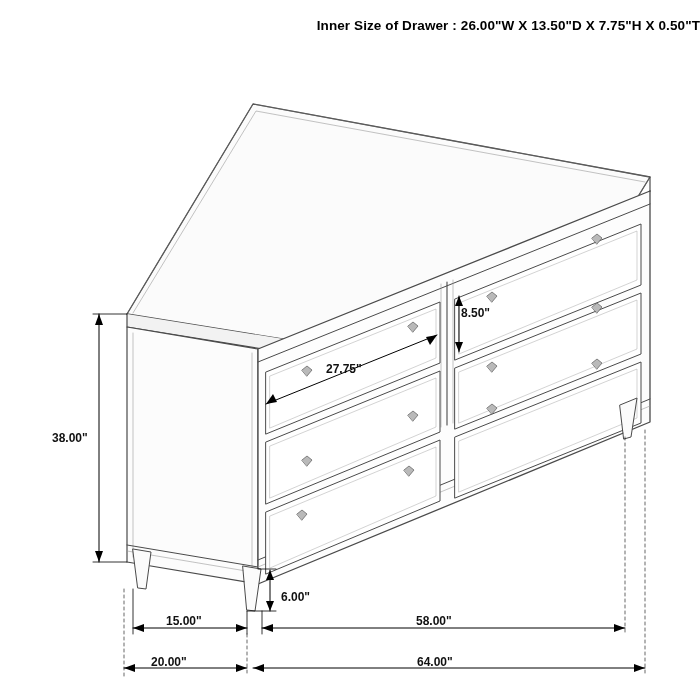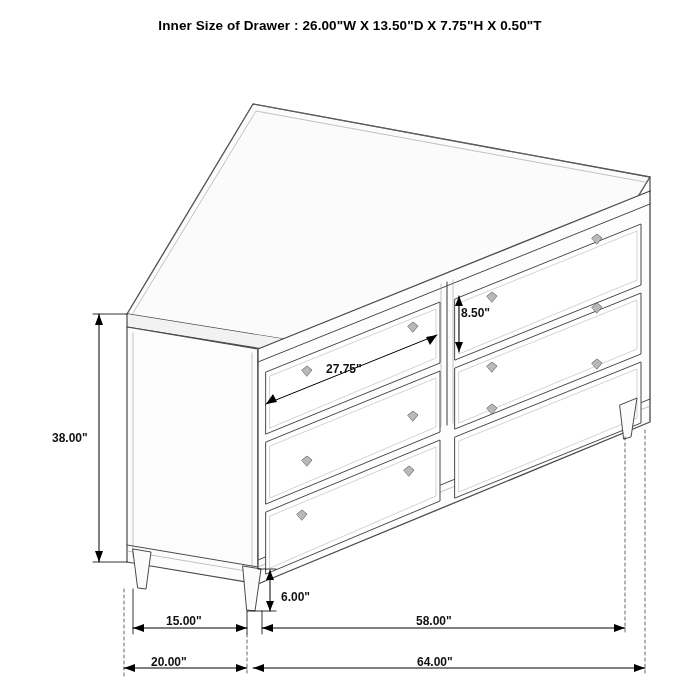--- a/index.html
+++ b/index.html
@@ -18,21 +18,21 @@
   #stage {
     position: relative;
     width: 700px;
     height: 700px;
   }
   .title {
     position: absolute;
     top: 18px;
     left: 0;
     width: 700px;
-    text-align: center;
+    text-align: right;
     font-size: 13.5px;
     font-weight: bold;
     letter-spacing: 0.1px;
     color: #000;
   }
   svg.diagram {
     position: absolute;
     top: 0;
     left: 0;
     width: 700px;

